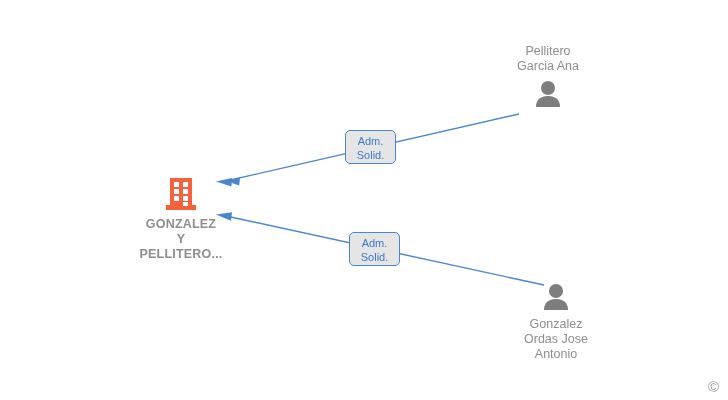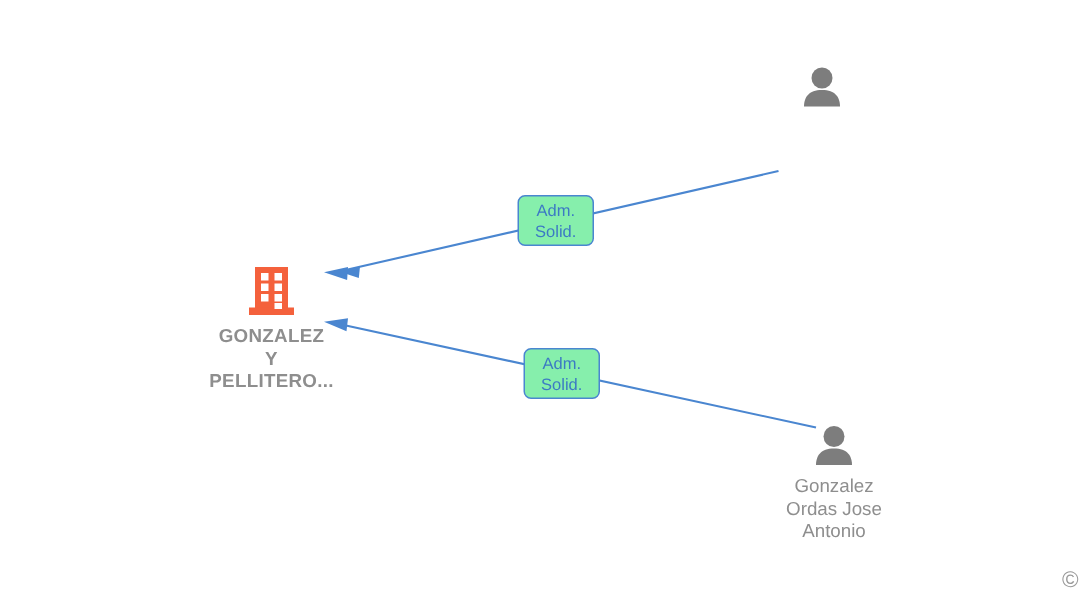--- a/index.html
+++ b/index.html
@@ -75,21 +75,21 @@
   }
   .person-icon {
     display: block;
     margin: 0 auto;
   }
 
   
   .rel-label {
     position: absolute;
     box-sizing: border-box;
-    background: #86efac;
+    background: #e5e5e5;
     border: 1.3px solid #4a86d0;
     border-radius: 5px;
     color: #3c7ac4;
     font-size: 11px;
     line-height: 14px;
     text-align: center;
     padding: 3px 0 2px 0;
     white-space: pre-line;
   }
   .rel-label.one {
@@ -163,20 +163,22 @@
       <rect x="10" y="20" width="5" height="5" fill="#ffffff"></rect>
       <rect x="19" y="20" width="5" height="5" fill="#ffffff"></rect>
       <rect x="19" y="26" width="5" height="4" fill="#ffffff"></rect>
     </svg>
     <div class="company-label">GONZALEZ
 Y
 PELLITERO...</div>
   </div>
 
   <div class="person-node top">
+    <div class="person-name">Pellitero
+Garcia Ana</div>
     <svg class="person-icon" width="30" height="28" viewBox="0 0 30 28">
       <circle cx="15" cy="8" r="7" fill="#7d7d7d"></circle>
       <path d="M 15 16 C 24 16 27 21 27 27 L 3 27 C 3 21 6 16 15 16 Z" fill="#7d7d7d"></path>
     </svg>
   </div>
 
   <div class="person-node bottom">
     <svg class="person-icon" width="30" height="28" viewBox="0 0 30 28">
       <circle cx="15" cy="8" r="7" fill="#7d7d7d"></circle>
       <path d="M 15 16 C 24 16 27 21 27 27 L 3 27 C 3 21 6 16 15 16 Z" fill="#7d7d7d"></path>

